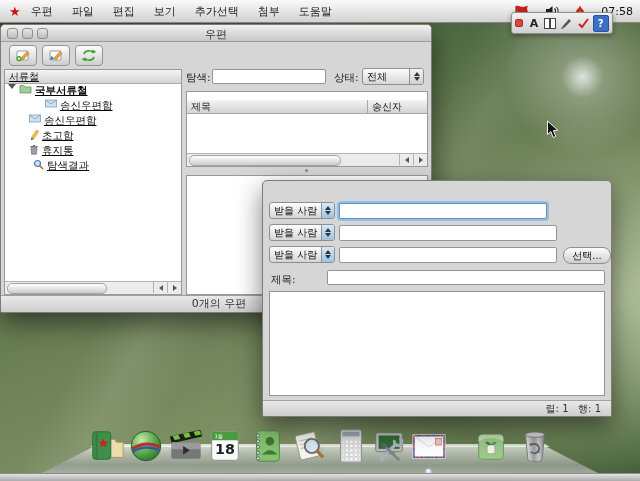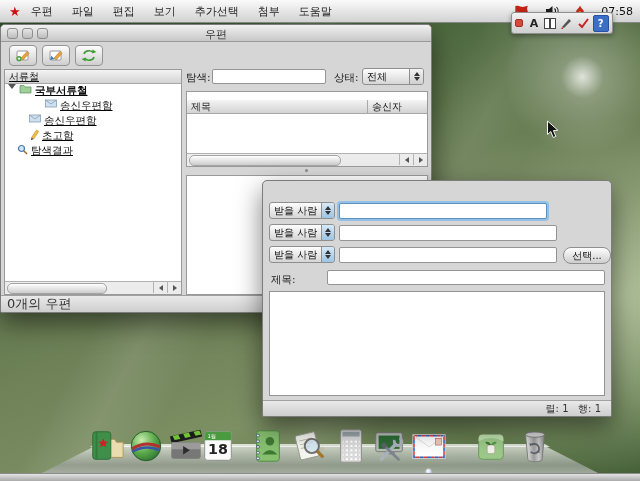--- a/index.html
+++ b/index.html
@@ -71,21 +71,21 @@
     font-size:10px;color:#111;box-sizing:border-box;}
   .combo .ctext{flex:1;padding:0 4px;white-space:nowrap;}
   .stepper{width:13px;align-self:stretch;border-left:1px solid #8f8f8f;
     display:flex;flex-direction:column;align-items:center;justify-content:center;gap:1px;border-radius:0 2px 2px 0;}
   .stepper.blue{background:linear-gradient(#d6e9f8,#9cc4e4);}
   .stepper.gray{background:linear-gradient(#f2f2f2,#d0d0d0);}
   .tri-u{width:0;height:0;border-left:3px solid transparent;border-right:3px solid transparent;border-bottom:4px solid #333;}
   .tri-d{width:0;height:0;border-left:3px solid transparent;border-right:3px solid transparent;border-top:4px solid #333;}
   .statusbar{position:absolute;left:0;right:0;bottom:0;height:16px;
     background:linear-gradient(#e9e9e9,#cecece);border-top:1px solid #a0a0a0;
-    font-size:13px;color:#333;line-height:16px;border-radius:0 0 2px 2px;}
+    font-size:11px;color:#333;line-height:16px;border-radius:0 0 2px 2px;text-align:center;}
   .pillbtn{position:absolute;height:15px;background:linear-gradient(#fdfdfd,#cfcfcf);
     border:1px solid #8f8f8f;border-radius:8px;font-size:10px;color:#111;
     display:flex;align-items:center;justify-content:center;padding:0 7px;}
   
   .dock-platform{position:absolute;left:40px;top:444px;width:560px;height:30px;z-index:5;
     clip-path:polygon(55px 2px,505px 2px,558px 29px,2px 29px);
     background:linear-gradient(180deg,rgba(222,227,217,0.92) 0%,rgba(186,193,182,0.85) 35%,rgba(150,158,147,0.85) 70%,rgba(170,177,166,0.9) 100%);}
   .dock-edge{position:absolute;left:40px;top:444px;width:560px;height:3px;z-index:6;
     clip-path:polygon(55px 0,505px 0,510px 3px,50px 3px);background:rgba(255,255,255,0.75);}
   .dicon{position:absolute;width:38px;height:40px;top:426px;z-index:10;
@@ -218,22 +218,30 @@
       </div>
 
       <div class="tree-row" style="padding-left:24px">
         <svg class="ticon" width="10" height="12" viewBox="0 0 10 12">
           <path d="M2.5 8.5 L7.5 1 l2.2 1.5 L4.7 10 Z" fill="#f0c040" stroke="#b08020" stroke-width="0.5"></path>
           <path d="M2.5 8.5 l-0.7 2.8 L4.7 10 z" fill="#555"></path>
         </svg>
         <span>초고함</span>
       </div>
 
-
-      <div class="tree-row" style="padding-left:12px">
+      <div class="tree-row" style="padding-left:24px">
+        <svg class="ticon" width="10" height="11" viewBox="0 0 10 11">
+          <path d="M2 3.2 h6 l-0.6 7 h-4.8 z" fill="#9aa0a8" stroke="#666677" stroke-width="0.6"></path>
+          <rect x="1.3" y="2" width="7.4" height="1" fill="#778"></rect>
+          <rect x="3.8" y="1" width="2.4" height="1" fill="#778"></rect>
+        </svg>
+        <span>휴지통</span>
+      </div>
+
+      <div class="tree-row" style="padding-left:28px">
         <svg class="ticon" width="11" height="11" viewBox="0 0 11 11">
           <circle cx="4.5" cy="4.5" r="3" fill="#cfe4f4" stroke="#4a7ab0" stroke-width="1.2"></circle>
           <line x1="7" y1="7" x2="10" y2="10" stroke="#a06a28" stroke-width="1.6"></line>
         </svg>
         <span>탐색결과</span>
       </div>
 
       <div class="hscroll" style="left:0;right:0;bottom:0;">
         <span class="hthumb" style="left:2px;width:98px"></span>
         <span class="harrows">
@@ -363,21 +371,21 @@
       <polygon points="6,9.5 12,8.2 14,12.5 8,13.8" fill="#6fc435"></polygon>
       <polygon points="17,7.2 23,5.9 25,10.2 19,11.5" fill="#6fc435"></polygon>
       <polygon points="28,4.9 34,3.6 36,7.9 30,9.2" fill="#6fc435"></polygon>
       <rect x="5" y="16" width="30" height="17" rx="2" fill="#2a2a2a"></rect>
       <rect x="5" y="16" width="30" height="8" fill="#9b9b9b"></rect>
       <rect x="5" y="24" width="30" height="9" fill="#777"></rect>
       <polygon points="17,20 24,24.5 17,29" fill="#2c2c2c"></polygon>
     </svg>
   </div>
 
-  <div class="dicon" style="left:199px">
+  <div class="dicon" style="left:206px">
     <svg viewBox="0 0 40 40">
       <rect x="6" y="5" width="28" height="30" rx="3" fill="#fafafa" stroke="#8f8f8f"></rect>
       <path d="M6 8 a3 3 0 0 1 3 -3 h22 a3 3 0 0 1 3 3 v6 h-28 z" fill="#4a9a3f"></path>
       <text x="9" y="11.5" font-size="5.5" fill="#ffffff">1월</text>
       <text x="20" y="28" font-size="15" font-weight="bold" fill="#222" text-anchor="middle">18</text>
     </svg>
   </div>
 
   <div class="dicon" style="left:248px">
     <svg viewBox="0 0 40 40">

